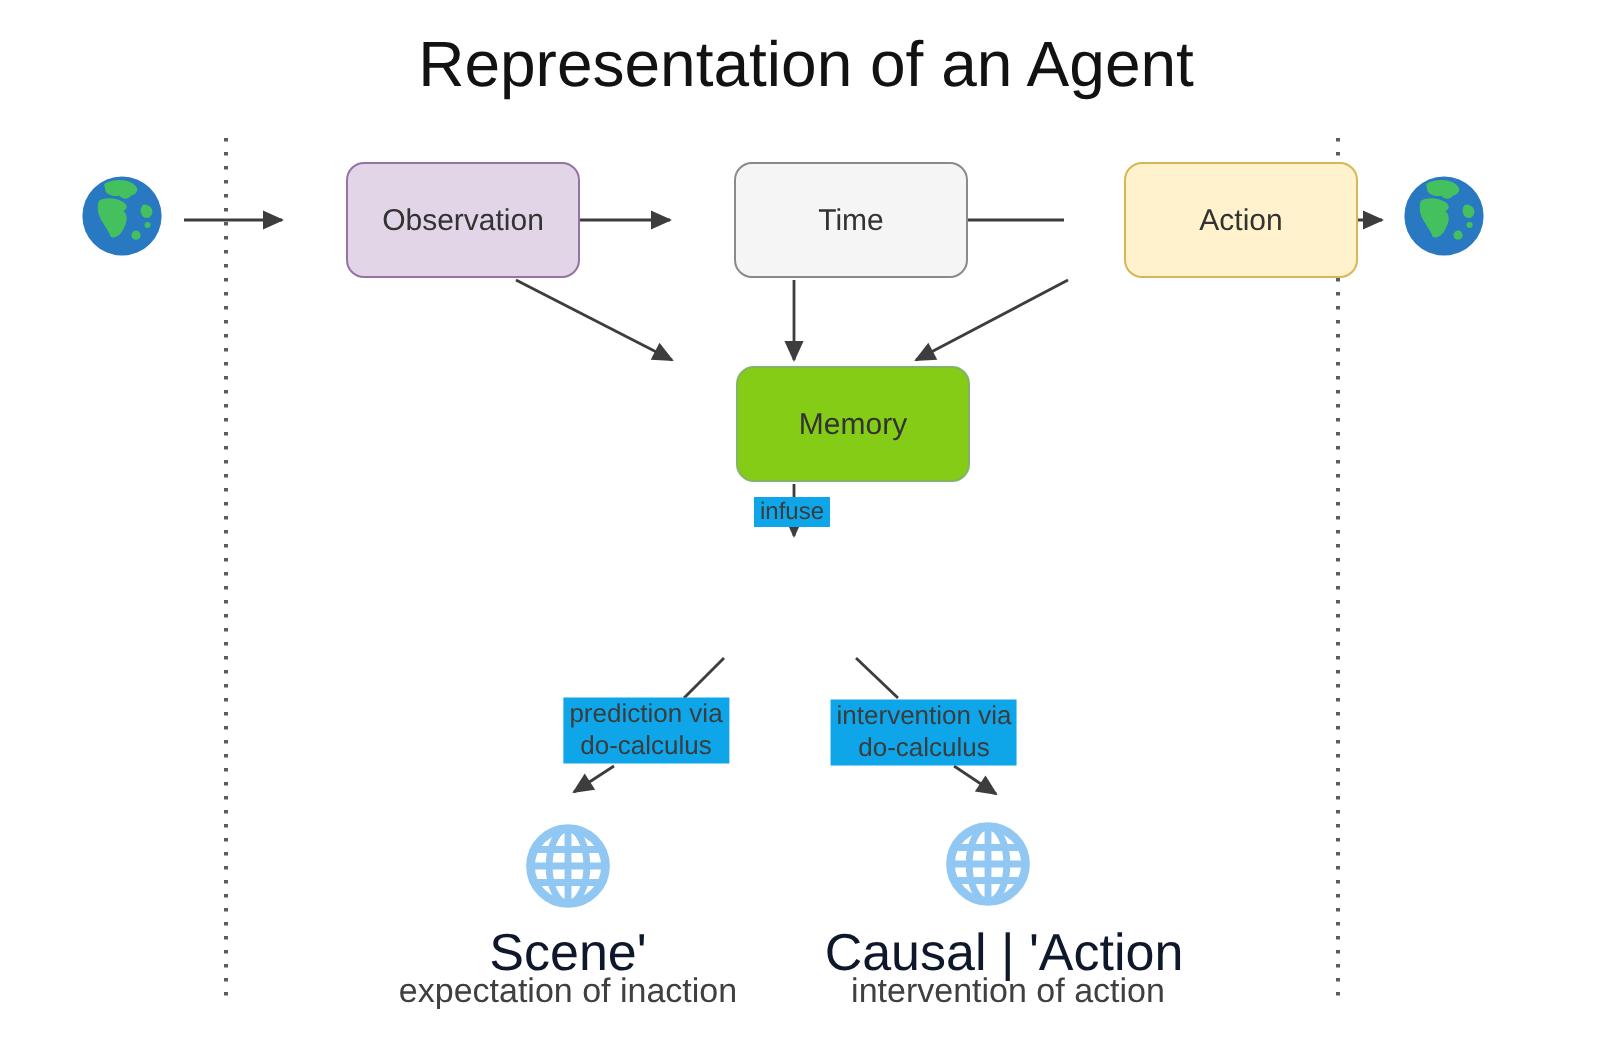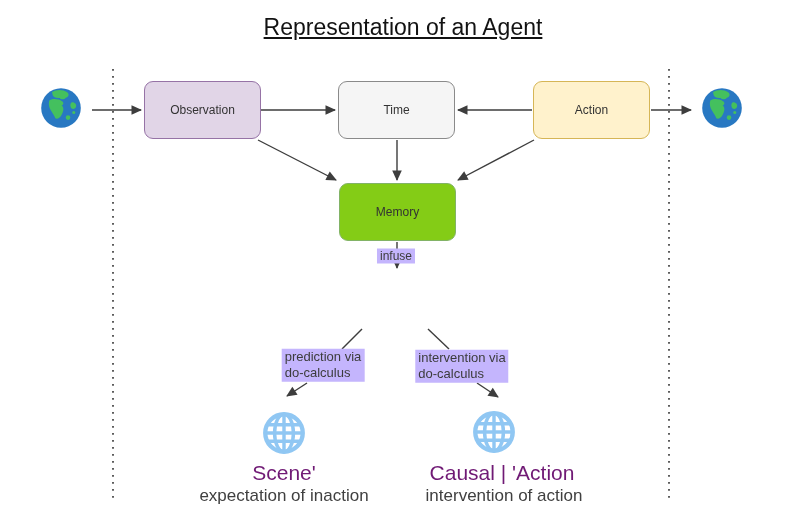--- a/index.html
+++ b/index.html
@@ -8,75 +8,76 @@
     width: 806px;
     height: 531px;
     background: #ffffff;
     font-family: "Liberation Sans", sans-serif;
     overflow: hidden;
   }
   .title {
     position: absolute;
     left: 0; right: 0; top: 14px;
     text-align: center;
-    font-size: 23px;
+    font-size: 32px;
     color: #121212;
     letter-spacing: 0px;
-    text-decoration: underline;
   }
   .edges {
     position: absolute;
     left: 0; top: 0;
     width: 806px; height: 531px;
   }
   .node {
     position: absolute;
     width: 117px;
     height: 58px;
     border: 1.5px solid #999;
     border-radius: 9px;
     box-sizing: border-box;
     display: flex;
     align-items: center;
     justify-content: center;
-    font-size: 12px;
+    font-size: 15px;
     color: #333333;
     text-align: center;
+    margin-left: 29px;
   }
   .node-observation { left: 144px; top: 81px; }
   .node-time        { left: 338px; top: 81px; }
   .node-action      { left: 533px; top: 81px; }
   .node-memory      { left: 339px; top: 183px; }
   .node-causal      { left: 339px; top: 271px; height: 57px; }
 
   .icon { position: absolute; }
   .icon-earth-left  { left: 38px;  top: 85px;  width: 46px; height: 46px; }
   .icon-earth-right { left: 699px; top: 85px;  width: 46px; height: 46px; }
   .icon-globe-left  { left: 261px; top: 410px; width: 46px; height: 46px; }
   .icon-globe-right { left: 471px; top: 409px; width: 46px; height: 46px; }
 
   .edge-label {
     position: absolute;
     transform: translate(-50%, -50%);
-    background: #c4b5fd;
+    background: #0ea5e9;
     color: #3c3c3c;
     font-size: 12px;
     padding: 0 3px;
     white-space: pre-line;
+    text-align: center;
     line-height: 1.25;
   }
   .edge-label-infuse       { left: 396px; top: 256px; }
   .edge-label-prediction   { left: 323px; top: 365px; font-size: 13px; }
   .edge-label-intervention { left: 462px; top: 366px; font-size: 13px; }
 
   .scene-name {
     position: absolute;
     transform: translateX(-50%);
-    font-size: 21px;
-    color: #701a75;
+    font-size: 26px;
+    color: #0f172a;
     white-space: nowrap;
   }
   .scene-name-left  { left: 284px; top: 461px; }
   .scene-name-right { left: 502px; top: 461px; }
 
   .scene-caption {
     position: absolute;
     transform: translateX(-50%);
     font-size: 17px;
     color: #404040;

